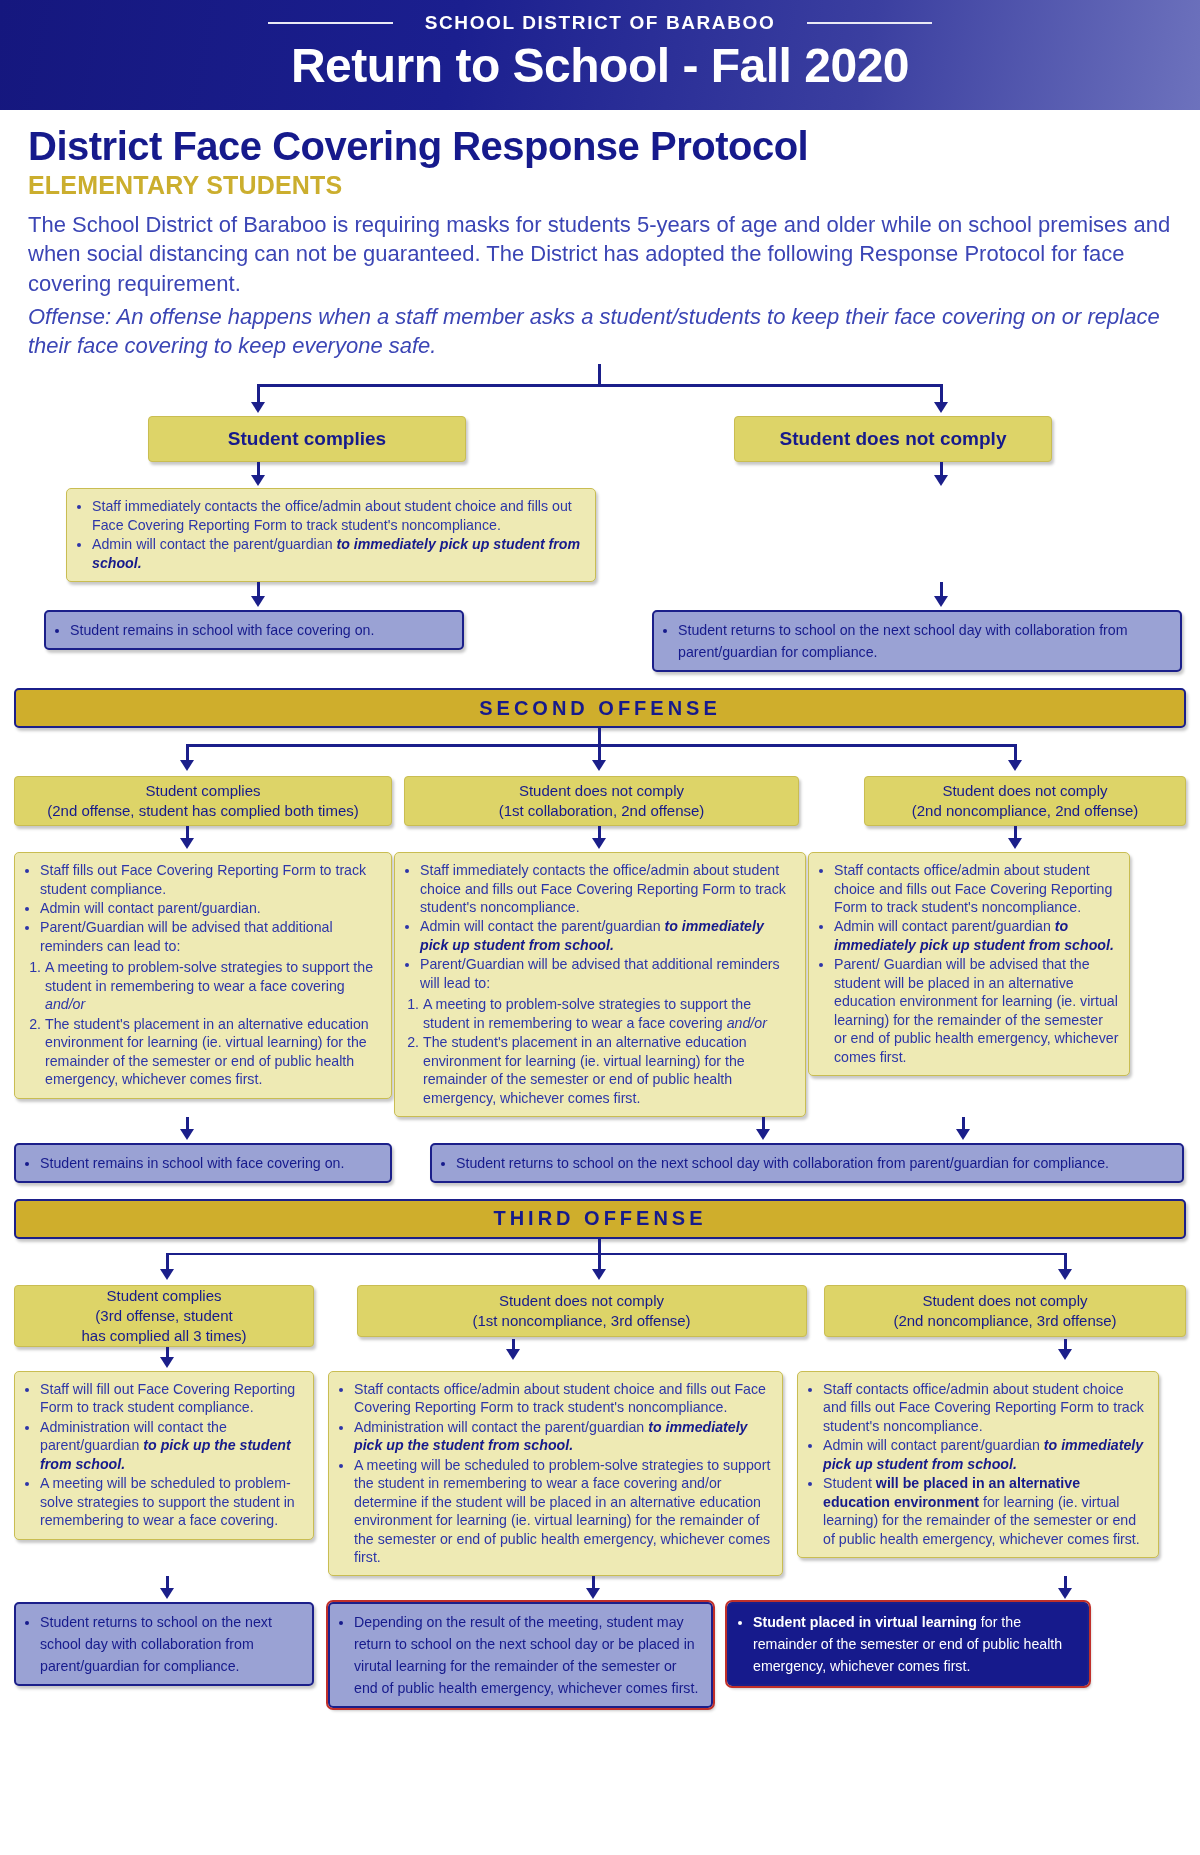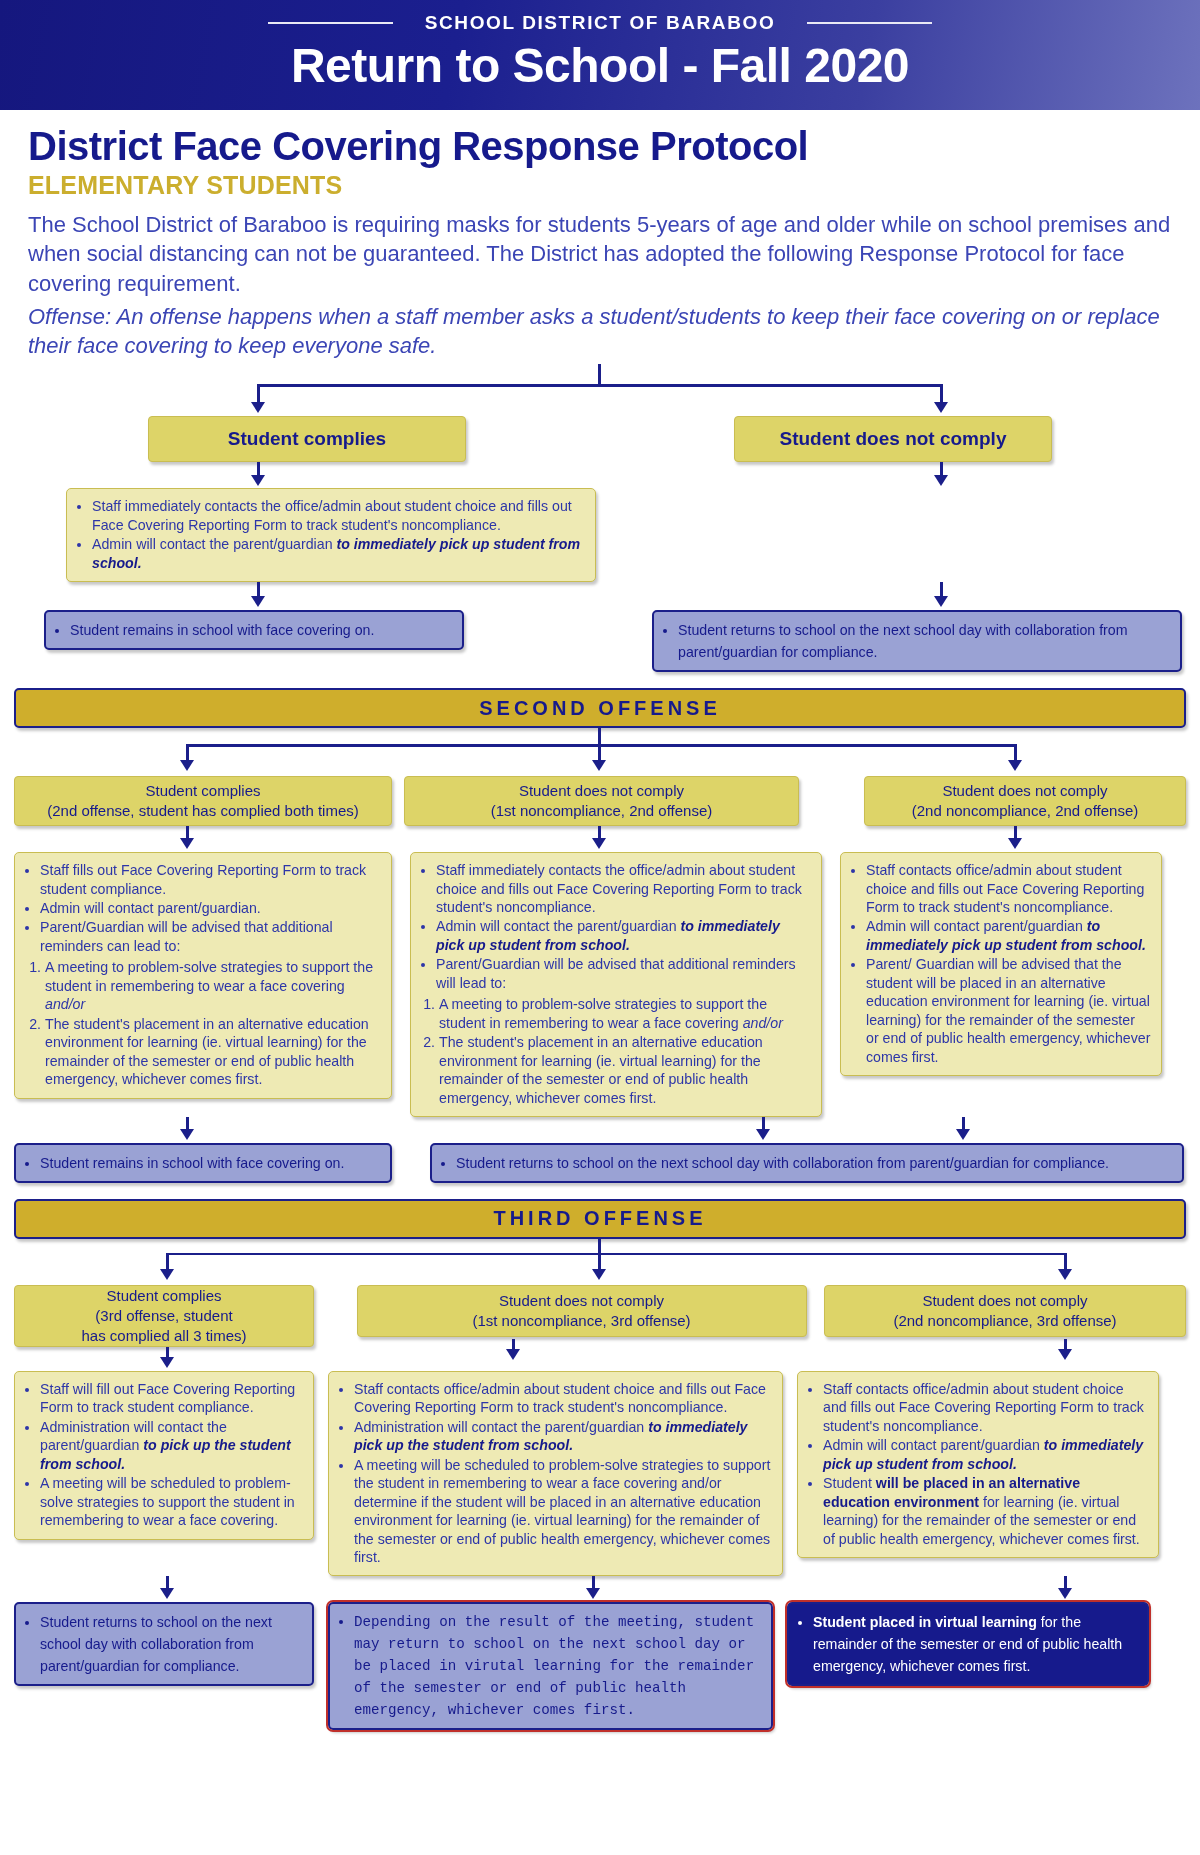--- a/index.html
+++ b/index.html
@@ -218,41 +218,41 @@
   <div class="row" style="gap:0;">
     <div style="width:390px;display:flex;justify-content:flex-start;padding-left:0px;">
       <div class="node plain" style="width:378px;height:50px;">
         <span>Student complies</span>
         <span>(2nd offense, student has complied both times)</span>
       </div>
     </div>
     <div style="width:395px;display:flex;justify-content:center;">
       <div class="node plain" style="width:412px;height:50px;">
         <span>Student does not comply</span>
-        <span>(1st noncompliance, 2nd offense)</span>
+        <span>(1st collaboration, 2nd offense)</span>
       </div>
     </div>
     <div style="width:387px;display:flex;justify-content:flex-end;">
       <div class="node plain" style="width:322px;height:50px;">
         <span>Student does not comply</span>
         <span>(2nd noncompliance, 2nd offense)</span>
       </div>
     </div>
   </div>
 
   <div style="position:relative;height:26px;">
     <div class="ln v" style="left:172px;top:0;height:15px;"></div>
     <div class="arrow" style="left:166px;top:12px;"></div>
     <div class="ln v" style="left:584px;top:0;height:15px;"></div>
     <div class="arrow" style="left:578px;top:12px;"></div>
     <div class="ln v" style="left:1000px;top:0;height:15px;"></div>
     <div class="arrow" style="left:994px;top:12px;"></div>
   </div>
 
-  <div class="row" style="gap:18px;align-items:flex-start;">
+  <div class="row" style="gap:2px;align-items:flex-start;">
     <div class="card" style="width:378px;">
       <ul>
         <li>Staff fills out Face Covering Reporting Form to track student compliance.</li>
         <li>Admin will contact parent/guardian.</li>
         <li>Parent/Guardian will be advised that additional reminders can lead to:</li>
       </ul>
       <ol>
         <li>A meeting to problem-solve strategies to support the student in remembering to wear a face covering <i>and/or</i></li>
         <li>The student's placement in an alternative education environment for learning (ie. virtual learning) for the remainder of the semester or end of public health emergency, whichever comes first.</li>
       </ol>
@@ -381,21 +381,21 @@
     <div class="ln v" style="left:1050px;top:0;height:15px;"></div>
     <div class="arrow" style="left:1044px;top:12px;"></div>
   </div>
 
   <div class="row" style="gap:14px;align-items:flex-start;">
     <div class="result" style="width:300px;">
       <ul>
           <li>Student returns to school on the next school day with collaboration from parent/guardian for compliance.</li>
         </ul>
     </div>
-    <div class="result redline" style="width:445px;font-family:Liberation Mono, monospace;">
+    <div class="result redline" style="width:385px;">
       <ul>
           <li>Depending on the result of the meeting, student may return to school on the next school day or be placed in virutal learning for the remainder of the semester or end of public health emergency, whichever comes first.</li>
         </ul>
     </div>
     <div class="result dark redline" style="width:362px;">
       <ul>
           <li><b>Student placed in virtual learning</b><span> for the remainder of the semester or end of public health emergency, whichever comes first.</span></li>
         </ul>
     </div>
   </div>

